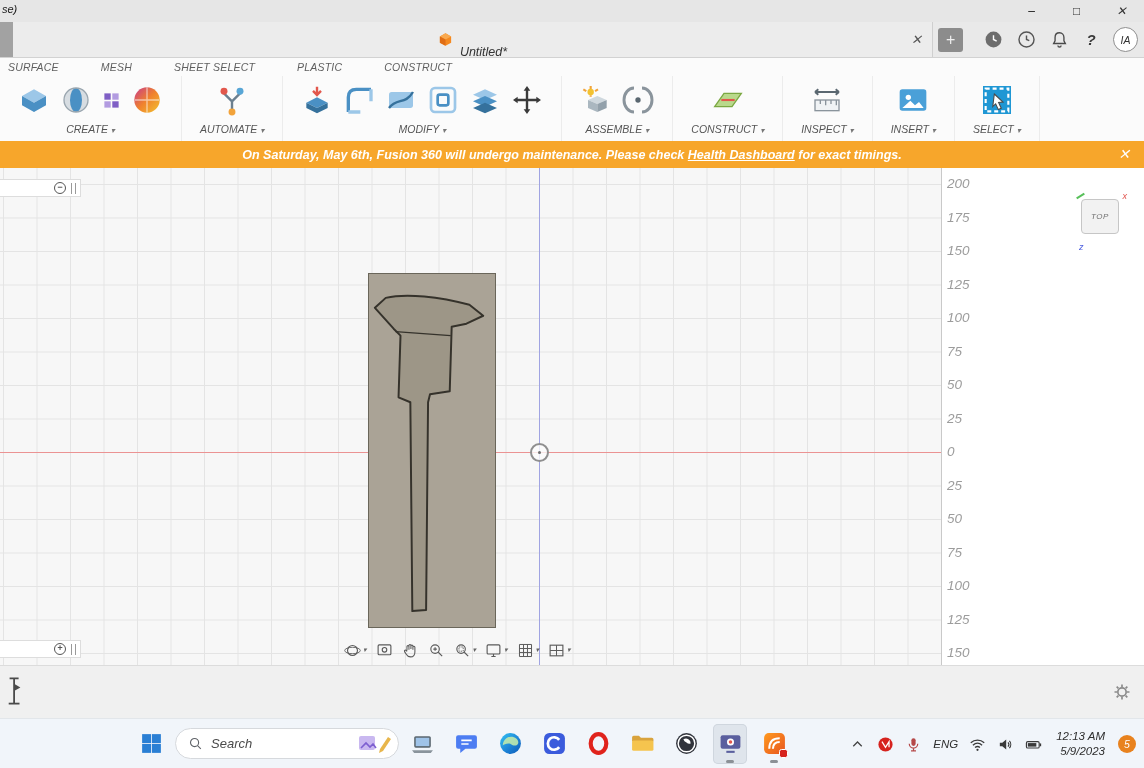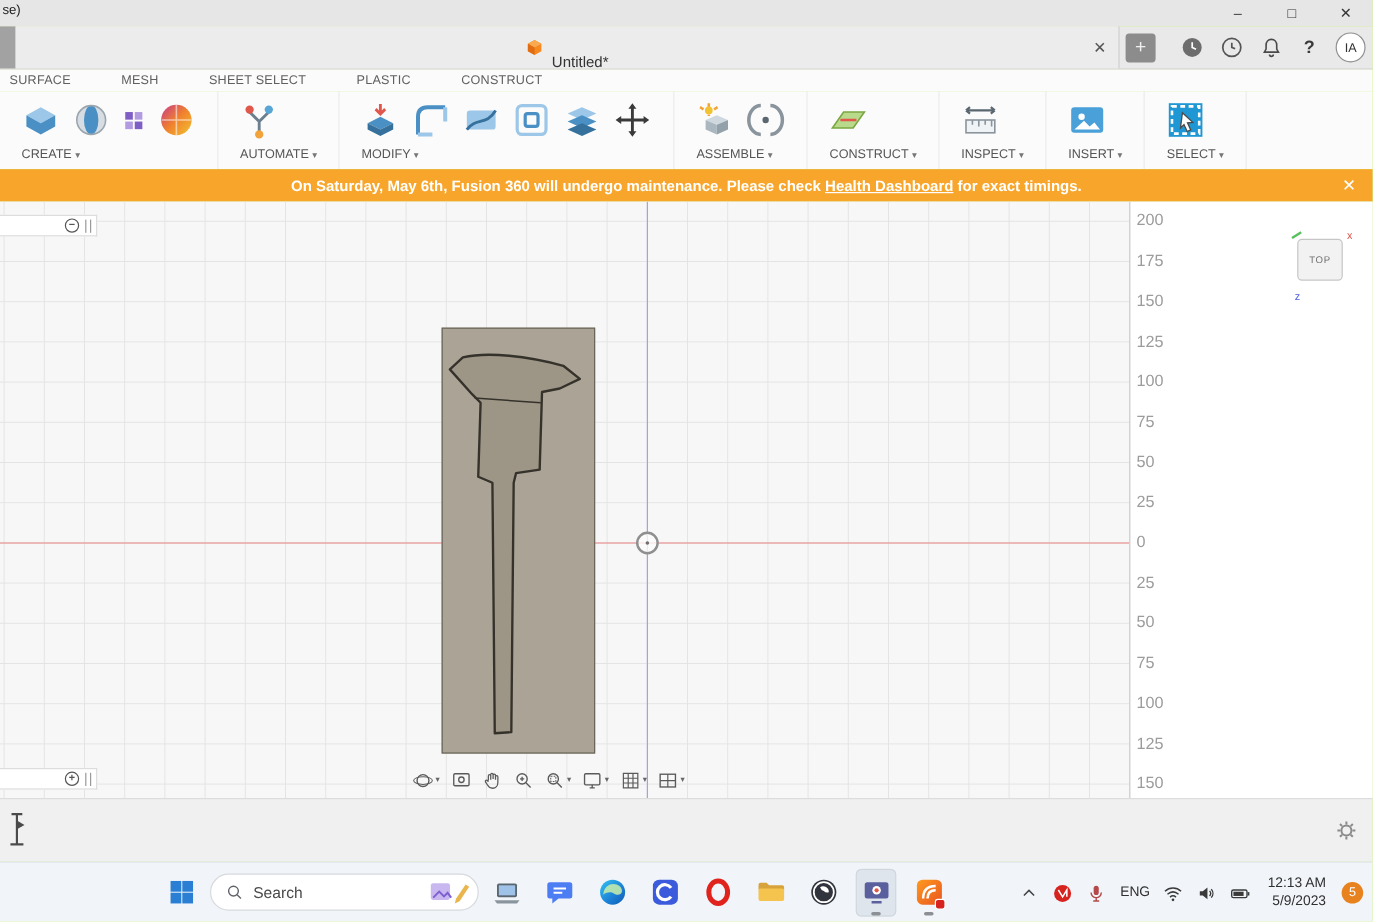--- a/index.html
+++ b/index.html
@@ -1,17 +1,17 @@
 <!DOCTYPE html>
 <html><head>
 <meta charset="utf-8">
 <style>
   html,body{margin:0;padding:0;}
-  .screen{position:relative;width:1144px;height:768px;background:#bef264;overflow:hidden;
-          font-family:"Liberation Sans",sans-serif;-webkit-font-smoothing:antialiased;}
+  .screen{position:relative;width:1144px;height:768px;background:#0f172a;overflow:hidden;
+          font-family:"Liberation Sans",sans-serif;font-style:italic;-webkit-font-smoothing:antialiased;}
 
   
   .os-titlebar{position:absolute;top:0;left:0;right:0;height:22px;background:#e6e6e6;}
   .bg-title{position:absolute;left:2px;top:3px;font-size:11px;color:#1a1a1a;}
   .win-controls{position:absolute;right:0;top:0;height:22px;display:flex;}
   .wc{width:45px;text-align:center;line-height:22px;font-size:12px;color:#333;}
 
   
   .tabbar{position:absolute;top:22px;left:0;right:0;height:36px;background:#e9e9e9;border-bottom:1px solid #d2d2d2;box-sizing:border-box;}
   .tab-stub{position:absolute;left:0;top:0;width:13px;height:35px;background:#a2a2a2;}
@@ -28,21 +28,21 @@
   .hicon.help{font-size:15px;font-weight:bold;color:#3a3a3a;width:16px;justify-content:center;}
   .avatar{width:25px;height:25px;border-radius:50%;background:#fff;border:1.5px solid #8f8f8f;display:flex;align-items:center;
           justify-content:center;font-size:10.5px;color:#333;box-sizing:border-box;}
 
   
   .ribbon-tabs{position:absolute;top:58px;left:0;right:0;height:18px;background:#fbfbfb;display:flex;align-items:center;padding-left:8px;}
   .rtab{font-size:10.5px;color:#5f5f5f;margin-right:42px;letter-spacing:.2px;white-space:nowrap;}
 
   
   .toolbar{position:absolute;top:76px;left:0;right:0;height:65px;background:#fbfbfb;display:flex;}
-  .tgroup{display:flex;flex-direction:column;align-items:flex-start;padding:4px 18px 6px;border-right:1px solid #ececec;}
+  .tgroup{display:flex;flex-direction:column;align-items:center;padding:4px 18px 6px;border-right:1px solid #ececec;}
   .g-icons{display:flex;align-items:center;gap:10px;height:40px;}
   .icon{display:flex;align-items:center;justify-content:center;}
   .icon.big svg{width:32px;height:32px;display:block;}
   .icon.small svg{width:19px;height:19px;display:block;}
   .g-label{font-size:10.5px;color:#555;margin-top:3px;white-space:nowrap;}
   .caret{font-size:8px;color:#777;}
 
   
   .banner{position:absolute;top:141px;left:0;right:0;height:27px;background:#F7A62B;color:#fff;display:flex;align-items:center;
           justify-content:center;font-size:12.5px;font-weight:bold;}

